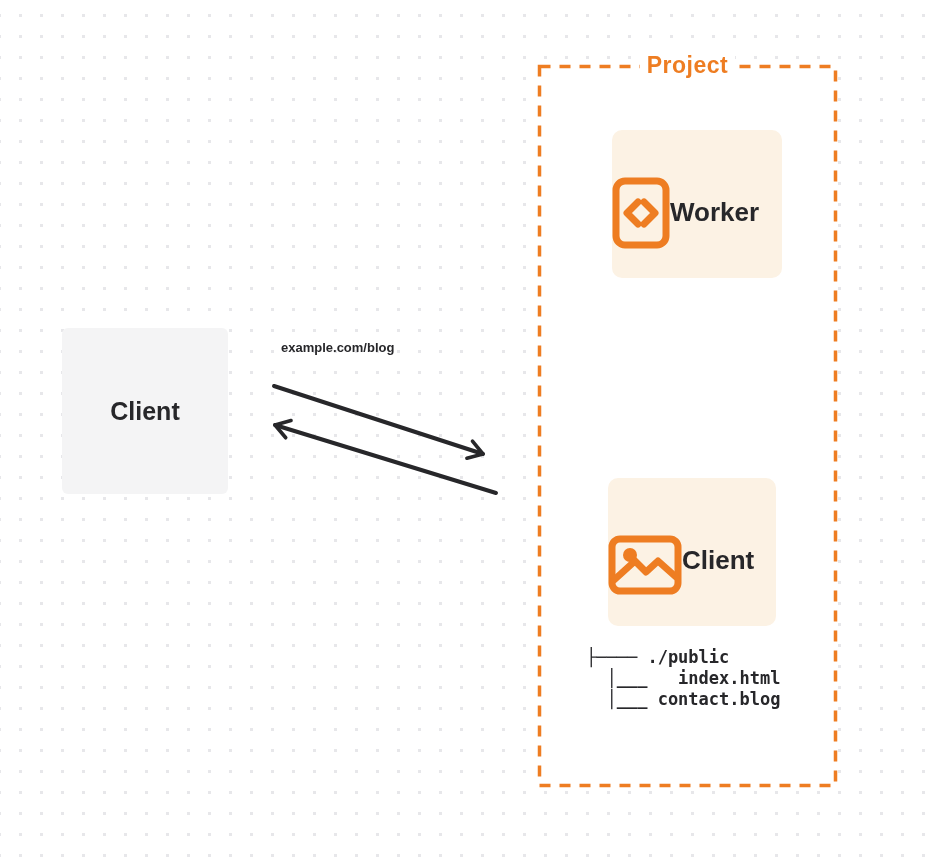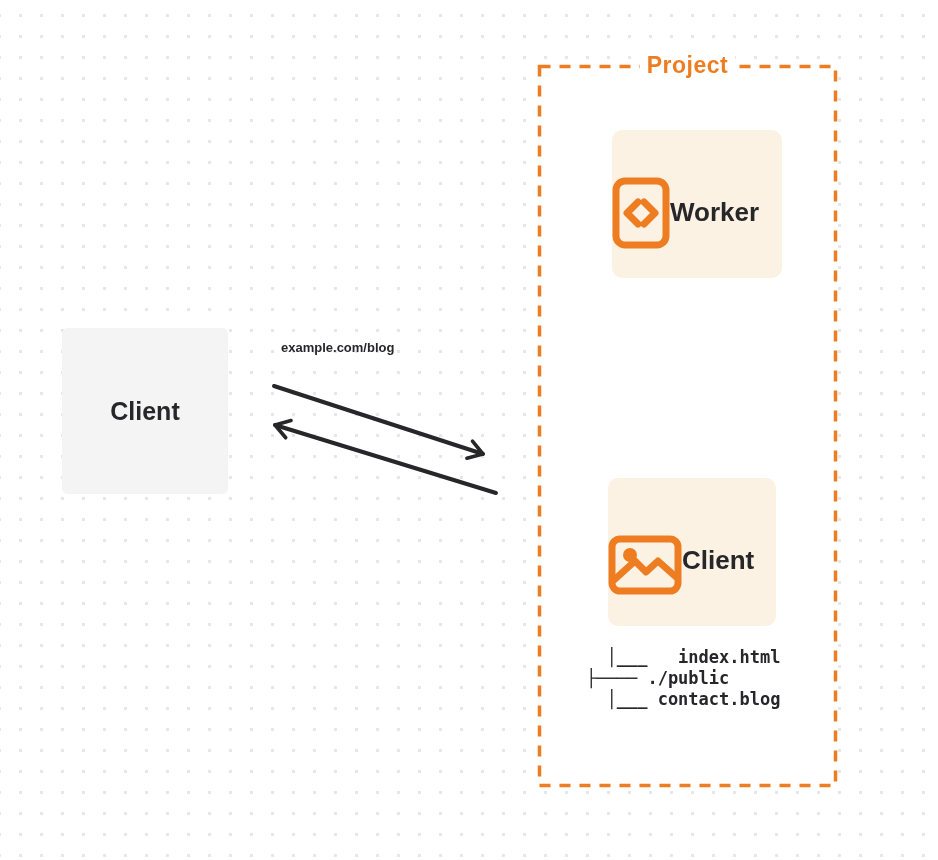--- a/index.html
+++ b/index.html
@@ -128,18 +128,18 @@
       <svg width="74" height="60" viewBox="0 0 74 60" xmlns="http://www.w3.org/2000/svg">
         <rect class="icon-stroke" x="4" y="4" width="66" height="52" rx="8" stroke-width="7"></rect>
         <circle class="icon-fill" cx="22" cy="20" r="7"></circle>
         <path class="icon-stroke" d="M6,45 L27,26 L38,37 L50,26 L68,42" stroke-width="7" stroke-linecap="round" stroke-linejoin="round"></path>
       </svg>
     </span>
     <span class="card-label">Client</span>
   </div>
 
   <div class="file-tree">
+    <div class="tree-line">├──── ./public</div>
     <div class="tree-line">  │___   index.html</div>
-    <div class="tree-line">├──── ./public</div>
     <div class="tree-line">  │___ contact.blog</div>
   </div>
 
 </div>
 
 </body></html>

